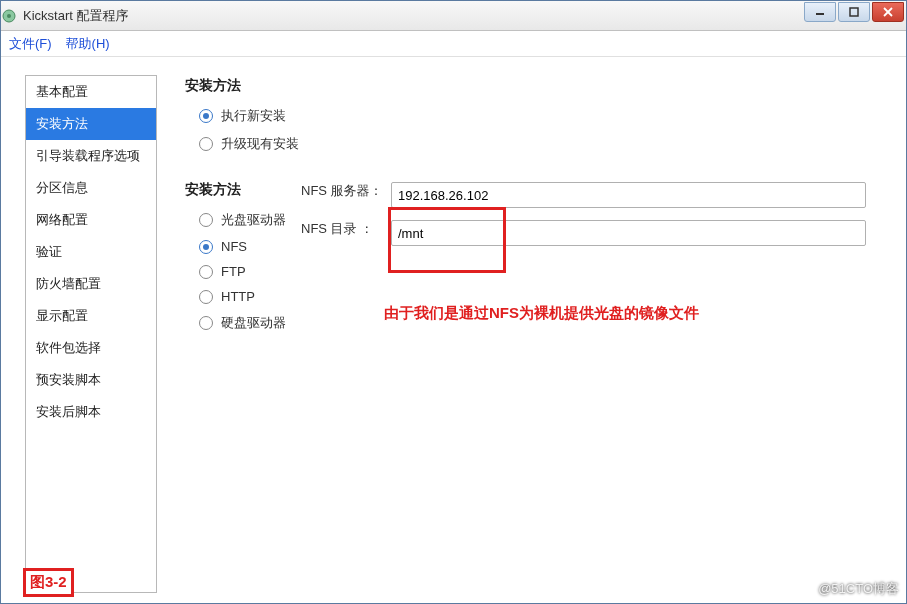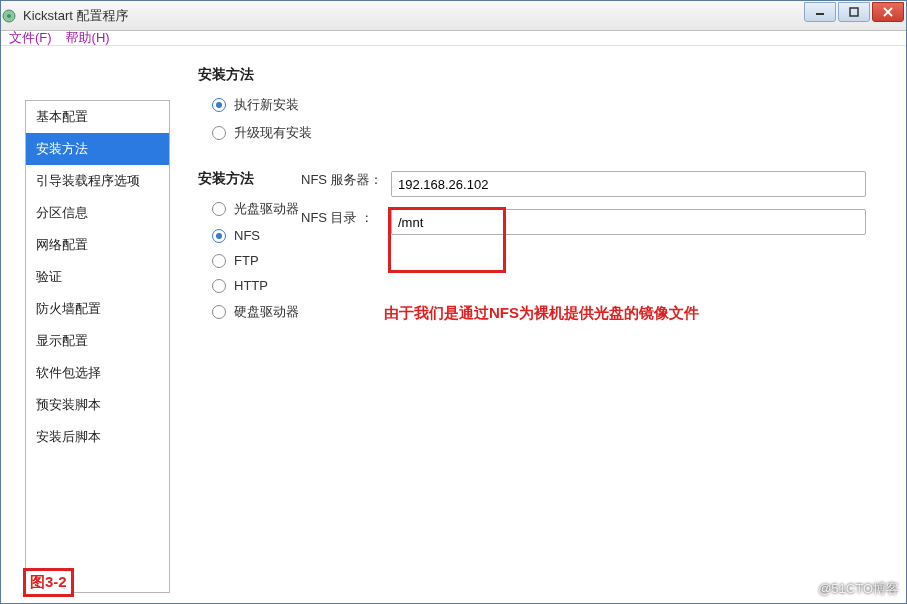--- a/index.html
+++ b/index.html
@@ -58,46 +58,45 @@
       background: linear-gradient(to bottom, #e8f0fa, #c8d8ea);
       border-radius: 0 0 3px 3px;
       cursor: pointer;
     }
     .win-btn.close {
       background: linear-gradient(to bottom, #ea6a5a, #c84030);
       border-color: #a03020;
       color: #fff;
     }
     .menubar {
-      height: 15px;
+      height: 26px;
       background: #fff;
       border-bottom: 1px solid #e0e0e0;
       display: flex;
       align-items: center;
       padding-left: 8px;
       font-size: 13px;
-      color: #a21caf;
+      color: #1d4ed8;
     }
     .menu-item {
       margin-right: 14px;
       cursor: pointer;
     }
     .content-area {
       flex: 1;
       display: flex;
       padding: 18px 20px 10px 24px;
       position: relative;
     }
     .sidebar {
-      width: 145px;
+      width: 132px;
       border: 1px solid #b8b8b8;
       background: #fff;
       display: flex;
       flex-direction: column;
-      margin-top: 36px;
     }
     .sidebar-item {
       padding: 7px 10px;
       font-size: 13px;
       color: #222;
       cursor: pointer;
       background: #fff;
     }
     .sidebar-item.selected {
       background: #2a7ae2;

